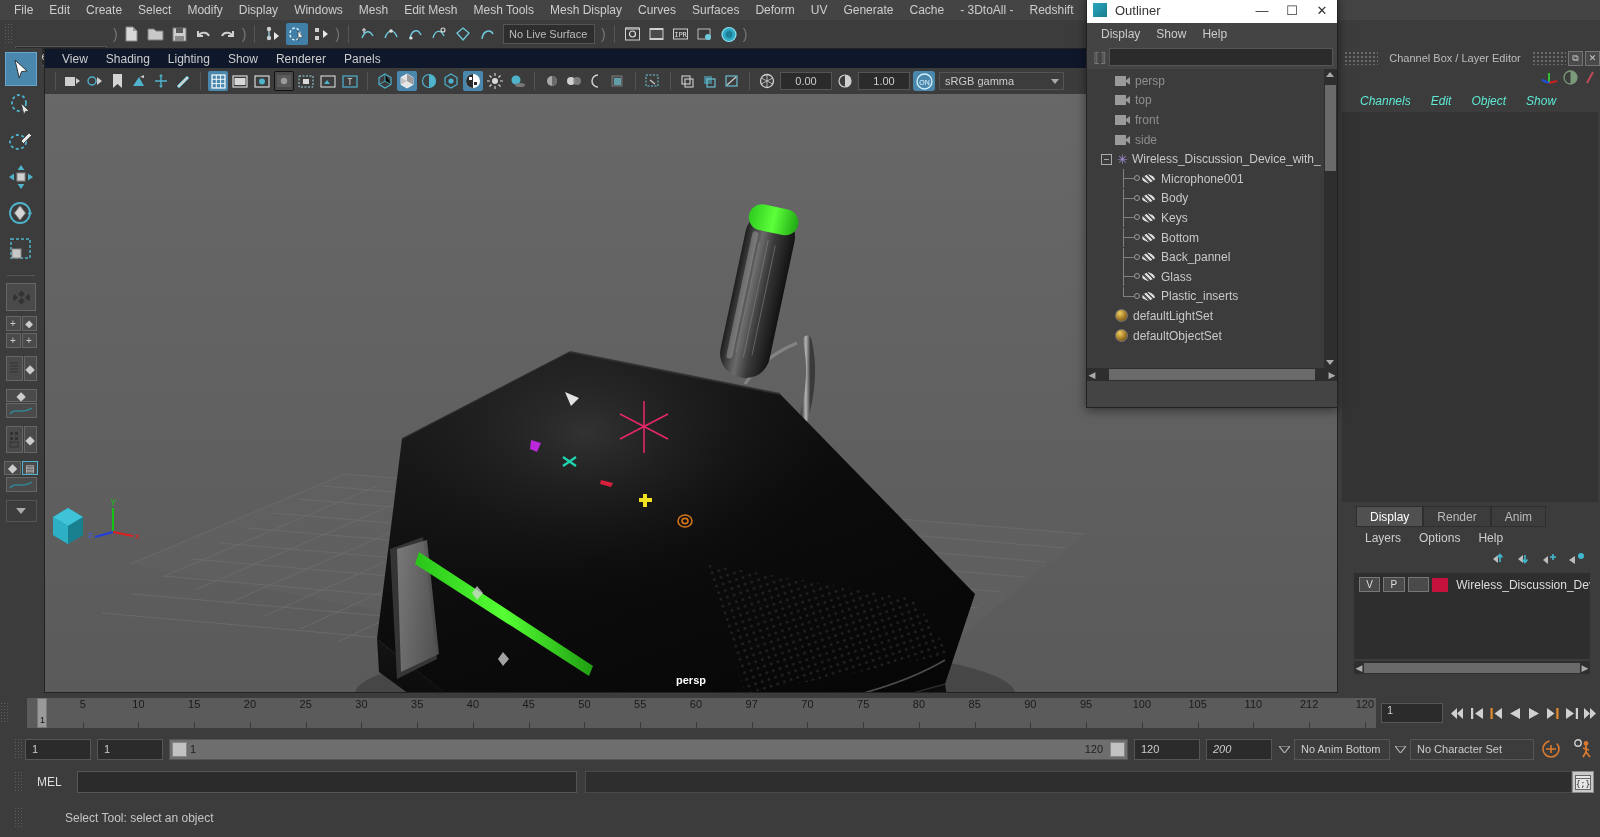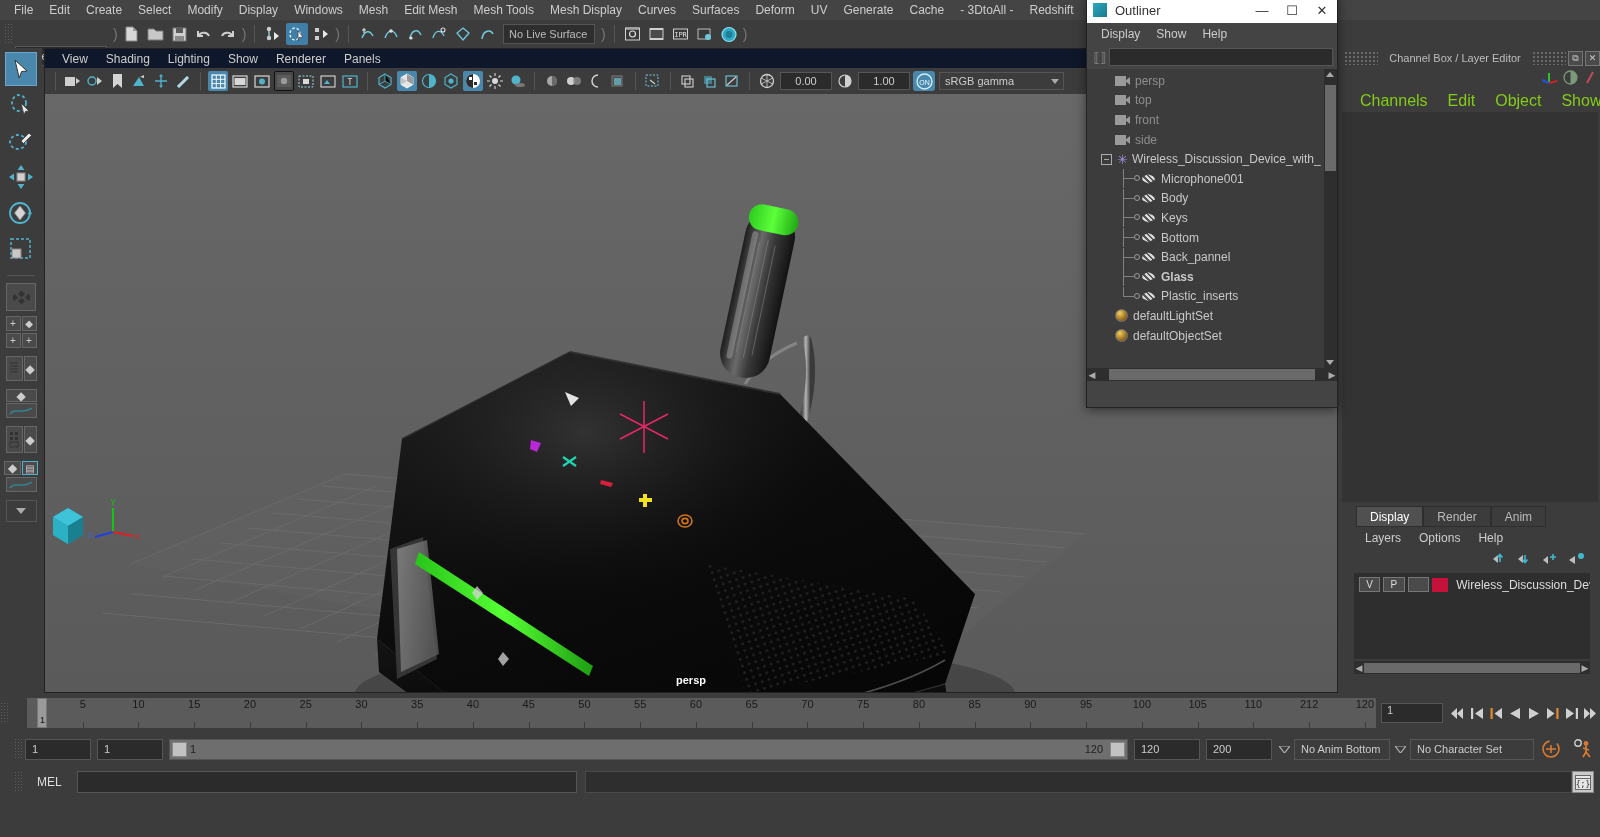--- a/index.html
+++ b/index.html
@@ -116,21 +116,21 @@
   
   .rpanel { position:absolute; left:1340px; top:48px; width:260px; height:645px; background:#3c3c3c; }
   .cb-head { height:20px; display:flex; align-items:center; font-size:11px; color:#bbb; padding-left:4px; }
   .dots { width:34px; height:14px; background-image:radial-gradient(#6a6a6a 1px,transparent 1px);
     background-size:4px 4px; }
   .cb-ttl { flex:1; text-align:center; color:#bdbdbd; font-size:11px; }
   .wsq { width:15px; height:15px; border:1px solid #777; background:#4a4a4a; color:#ccc;
     font-size:9px; display:flex; align-items:center; justify-content:center; margin-left:2px; }
   .cb-icons { height:22px; display:flex; align-items:center; justify-content:flex-end; padding-right:4px; gap:5px; }
   .cb-menu { height:22px; display:flex; align-items:center; padding-left:10px; }
-  .cb-menu .cm { padding:1px 10px; font-size:16px; color:#84cc16; }
+  .cb-menu .cm { padding:1px 10px; font-size:12px; color:#5eead4;font-style:italic; }
   .cb-area { height:390px; background:#333; margin:0 2px; }
   .lay-tabs { display:flex; height:21px; margin:4px 0 0 16px; }
   .lay-tab { padding:3px 13px; font-size:12px; background:#3c3c3c; color:#bbb; border:1px solid #2e2e2e; }
   .lay-tab.act { background:#505050; color:#fff; }
   .lay-menu { height:22px; display:flex; align-items:center; padding-left:16px; }
   .lay-menu .lm { padding:1px 9px; font-size:12px; color:#cdcdcd; }
   .lay-icons { height:22px; display:flex; align-items:center; justify-content:flex-end; gap:8px; padding-right:14px; }
   .lay-list { height:86px; background:#2e2e2e; margin:2px 10px 0 14px; padding-top:3px; }
   .lay-row { display:flex; align-items:center; height:17px; padding-left:5px; gap:3px; }
   .lbx { width:22px; height:15px; border:1px solid #777; background:#4a4a4a; color:#ddd;
@@ -1017,21 +1017,21 @@
             <span style="white-space: nowrap;">Back_pannel</span>
           </div>
           <div class="ol-row">
             <span style="display: inline-block; width: 24px;"></span>
             <span class="treeline">
               <span class="v"></span>
               <span class="h"></span>
               <span class="dot"></span>
             </span>
             <span class="meshico"></span>
-            <span style="white-space: nowrap; font-weight: bold;">Glass</span>
+            <span style="white-space: nowrap;">Glass</span>
           </div>
           <div class="ol-row">
             <span style="display: inline-block; width: 24px;"></span>
             <span class="treeline">
               <span class="v half"></span>
               <span class="h"></span>
               <span class="dot"></span>
             </span>
             <span class="meshico"></span>
             <span style="white-space: nowrap;">Plastic_inserts</span>
@@ -1083,21 +1083,21 @@
         <span class="tl-tick" style="left: 33.0579%;">40</span>
         <span class="tl-mark" style="left: 33.0579%;"></span>
         <span class="tl-tick" style="left: 37.1901%;">45</span>
         <span class="tl-mark" style="left: 37.1901%;"></span>
         <span class="tl-tick" style="left: 41.3223%;">50</span>
         <span class="tl-mark" style="left: 41.3223%;"></span>
         <span class="tl-tick" style="left: 45.4545%;">55</span>
         <span class="tl-mark" style="left: 45.4545%;"></span>
         <span class="tl-tick" style="left: 49.5868%;">60</span>
         <span class="tl-mark" style="left: 49.5868%;"></span>
-        <span class="tl-tick" style="left: 53.719%;">65</span>
+        <span class="tl-tick" style="left: 53.719%;">97</span>
         <span class="tl-mark" style="left: 53.719%;"></span>
         <span class="tl-tick" style="left: 57.8512%;">70</span>
         <span class="tl-mark" style="left: 57.8512%;"></span>
         <span class="tl-tick" style="left: 61.9835%;">75</span>
         <span class="tl-mark" style="left: 61.9835%;"></span>
         <span class="tl-tick" style="left: 66.1157%;">80</span>
         <span class="tl-mark" style="left: 66.1157%;"></span>
         <span class="tl-tick" style="left: 70.2479%;">85</span>
         <span class="tl-mark" style="left: 70.2479%;"></span>
         <span class="tl-tick" style="left: 74.3802%;">90</span>
@@ -1168,21 +1168,21 @@
     <div class="grip"></div>
     <div class="rfield">1</div>
     <div class="rfield">1</div>
     <div class="rslider">
       <div class="rhandle" style="left:2px;"></div>
       <span class="rlbl" style="left:20px;">1</span>
       <span class="rlbl" style="right:24px;">120</span>
       <div class="rhandle" style="right:2px;"></div>
     </div>
     <div class="rfield">120</div>
-    <div class="rfield" style="margin-right:2px;">200</div>
+    <div class="rfield" style="margin-right:2px;font-style:italic;">200</div>
     <div class="mini-sel">
       <svg width="11" height="7" viewBox="0 0 11 7">
           <path d="M0 0h11L5.5 7z" fill="none" stroke="#b0b0b0" stroke-width="1.2"></path>
         </svg>
     </div>
     <div class="combo">No Anim Bottom</div>
     <div class="mini-sel">
       <svg width="11" height="7" viewBox="0 0 11 7">
           <path d="M0 0h11L5.5 7z" fill="none" stroke="#b0b0b0" stroke-width="1.2"></path>
         </svg>
@@ -1210,14 +1210,18 @@
     <div class="mel-out"></div>
     <div class="scriptbtn">
       <svg width="16" height="15" viewBox="0 0 16 15">
           <rect x="0.5" y="0.5" width="15" height="14" fill="#e6e6e6" stroke="#666"></rect>
           <path d="M0.5 3.5h15" stroke="#666"></path>
           <text x="8" y="12" font-size="8" fill="#222" text-anchor="middle" font-family="monospace">{;}</text>
         </svg>
     </div>
   </div>
 
+  <div class="helprow">
+    <div class="grip"></div>
+    <div class="helptxt">Select Tool: select an object</div>
+  </div>
 
 </div>
 
 </body></html>

